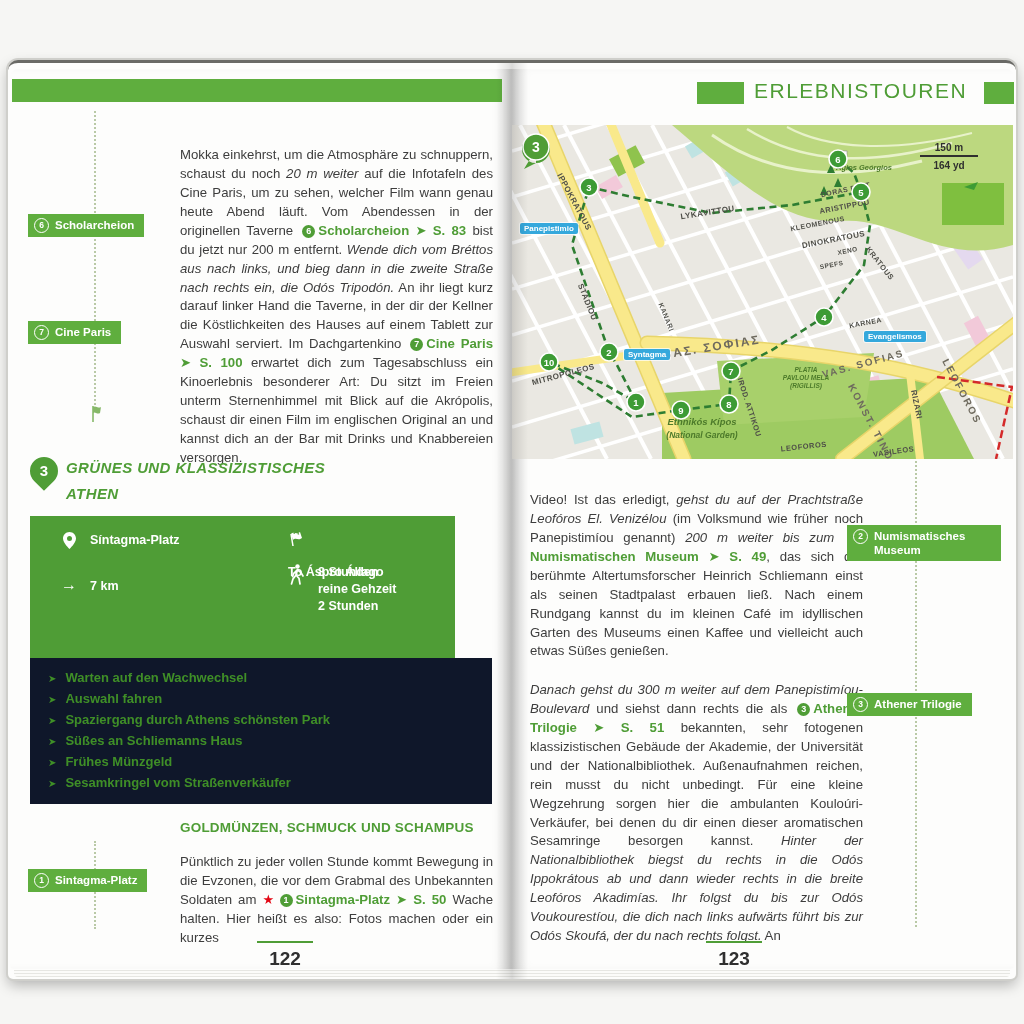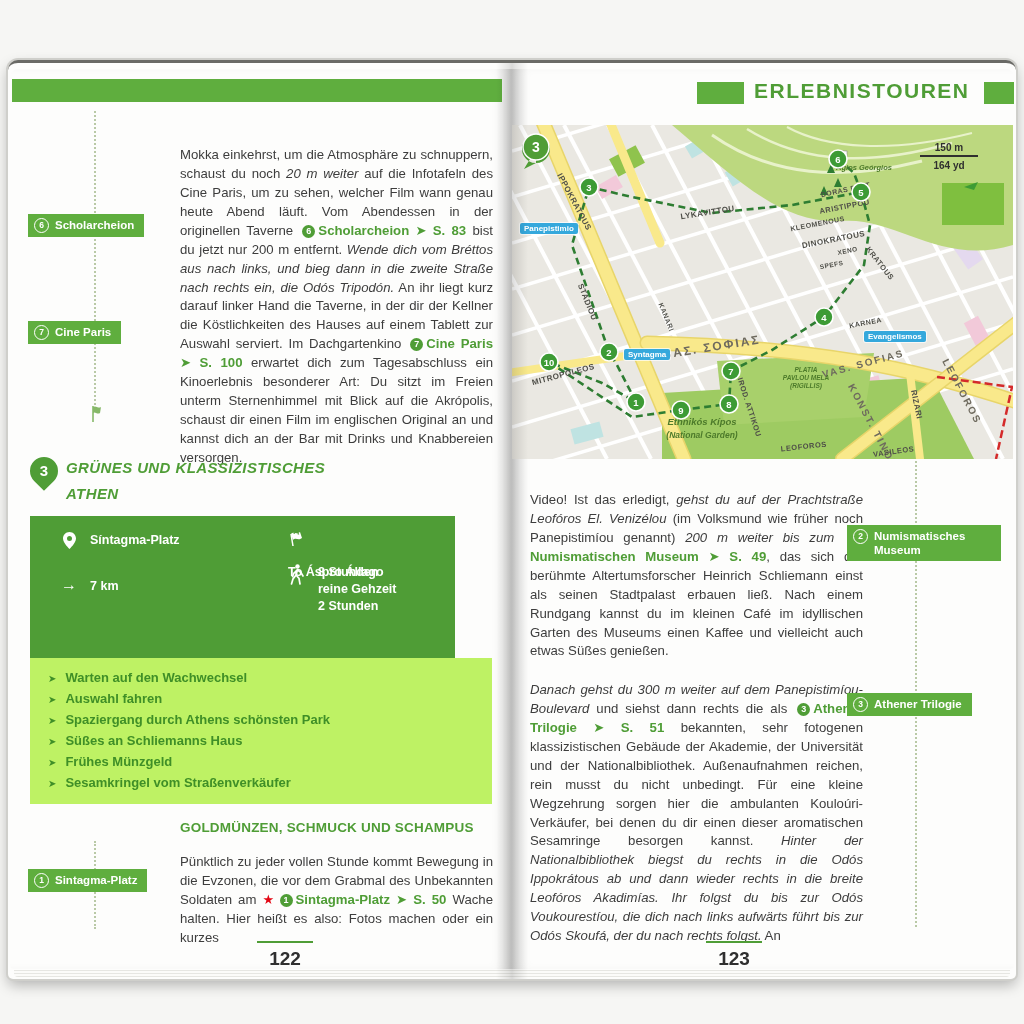--- a/index.html
+++ b/index.html
@@ -31,30 +31,30 @@
   .tourhead{position:absolute;left:20px;top:386px;width:462px;display:flex;gap:8px;}
   .tourpin{flex:0 0 auto;width:28px;height:28px;background:#4f9d36;border-radius:50% 50% 50% 0;transform:rotate(-45deg);margin-top:2px;}
   .tourpin span{display:block;transform:rotate(45deg);color:#fff;font-weight:bold;font-size:15px;text-align:center;line-height:28px;}
   .tourtitle{color:#4f9d36;font-size:15px;line-height:26px;font-weight:bold;letter-spacing:.4px;font-style:italic;}
   .infobox{position:absolute;left:20px;top:447px;width:425px;height:142px;background:#4f9d36;color:#fff;}
   .ib-item{position:absolute;display:flex;gap:12px;align-items:flex-start;font-size:12.5px;font-weight:bold;line-height:17px;}
   .ib-icon{flex:0 0 18px;text-align:center;}
   .icon-arrow{font-size:16px;font-weight:bold;line-height:14px;}
   .icon-info{display:inline-block;width:15px;height:15px;border-radius:50%;background:#fff;color:#4f9d36;font-weight:bold;font-size:11px;line-height:15px;text-align:center;font-style:italic;}
   .icon-info::before{content:"i";}
-  .hlbox{position:absolute;left:20px;top:589px;width:462px;background:#bef264;padding:10px 0 10px 0;}
+  .hlbox{position:absolute;left:20px;top:589px;width:462px;background:#0f172a;padding:10px 0 10px 0;}
   .hl-item{font-size:13px;font-weight:bold;color:#3f8f27;line-height:20px;padding-left:18px;}
   .hl-item::before{content:"➤";font-size:10px;margin-right:9px;color:#3f8f27;}
   .subhead{position:absolute;left:170px;top:751px;width:320px;color:#4f9d36;font-weight:bold;font-size:13.5px;letter-spacing:.2px;}
   .lp-text2{position:absolute;left:170px;top:771px;width:313px;}
   .flagmark{position:absolute;left:76px;top:336px;}
 
   
   .rp-bar1{position:absolute;left:186px;top:13px;width:47px;height:22px;}
-  .rp-title{position:absolute;left:243px;top:10px;font-size:21px;font-weight:bold;color:#4f9d36;letter-spacing:1.5px;}
+  .rp-title{position:absolute;left:243px;top:10px;font-size:21px;font-weight:normal;color:#4f9d36;letter-spacing:1.5px;}
   .rp-bar2{position:absolute;left:473px;top:13px;width:30px;height:22px;}
   .mapbox{position:absolute;left:1px;top:56px;width:501px;height:334px;background:#eae8e2;overflow:hidden;}
   .metro{position:absolute;background:#35a8dc;color:#fff;font-size:8px;font-weight:bold;padding:1px 4px;border-radius:2px;box-shadow:0 0 0 1px rgba(255,255,255,.7);white-space:nowrap;}
   .rp-text1{position:absolute;left:19px;top:409px;width:333px;}
   .rp-text2{position:absolute;left:19px;top:599px;width:333px;}
   .tab.two{width:138px;}
 </style>
 </head>
 <body>
 

